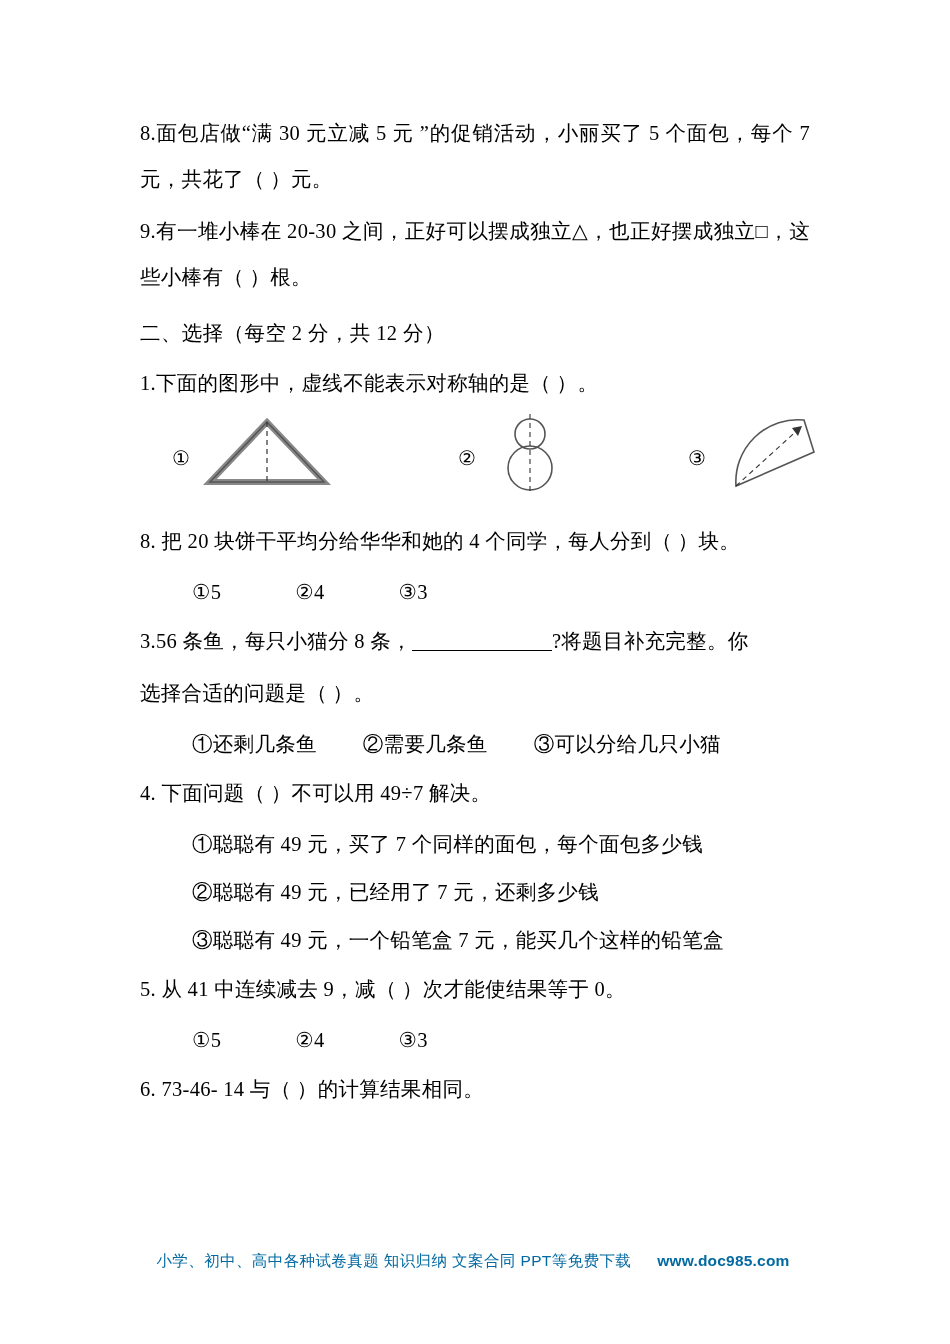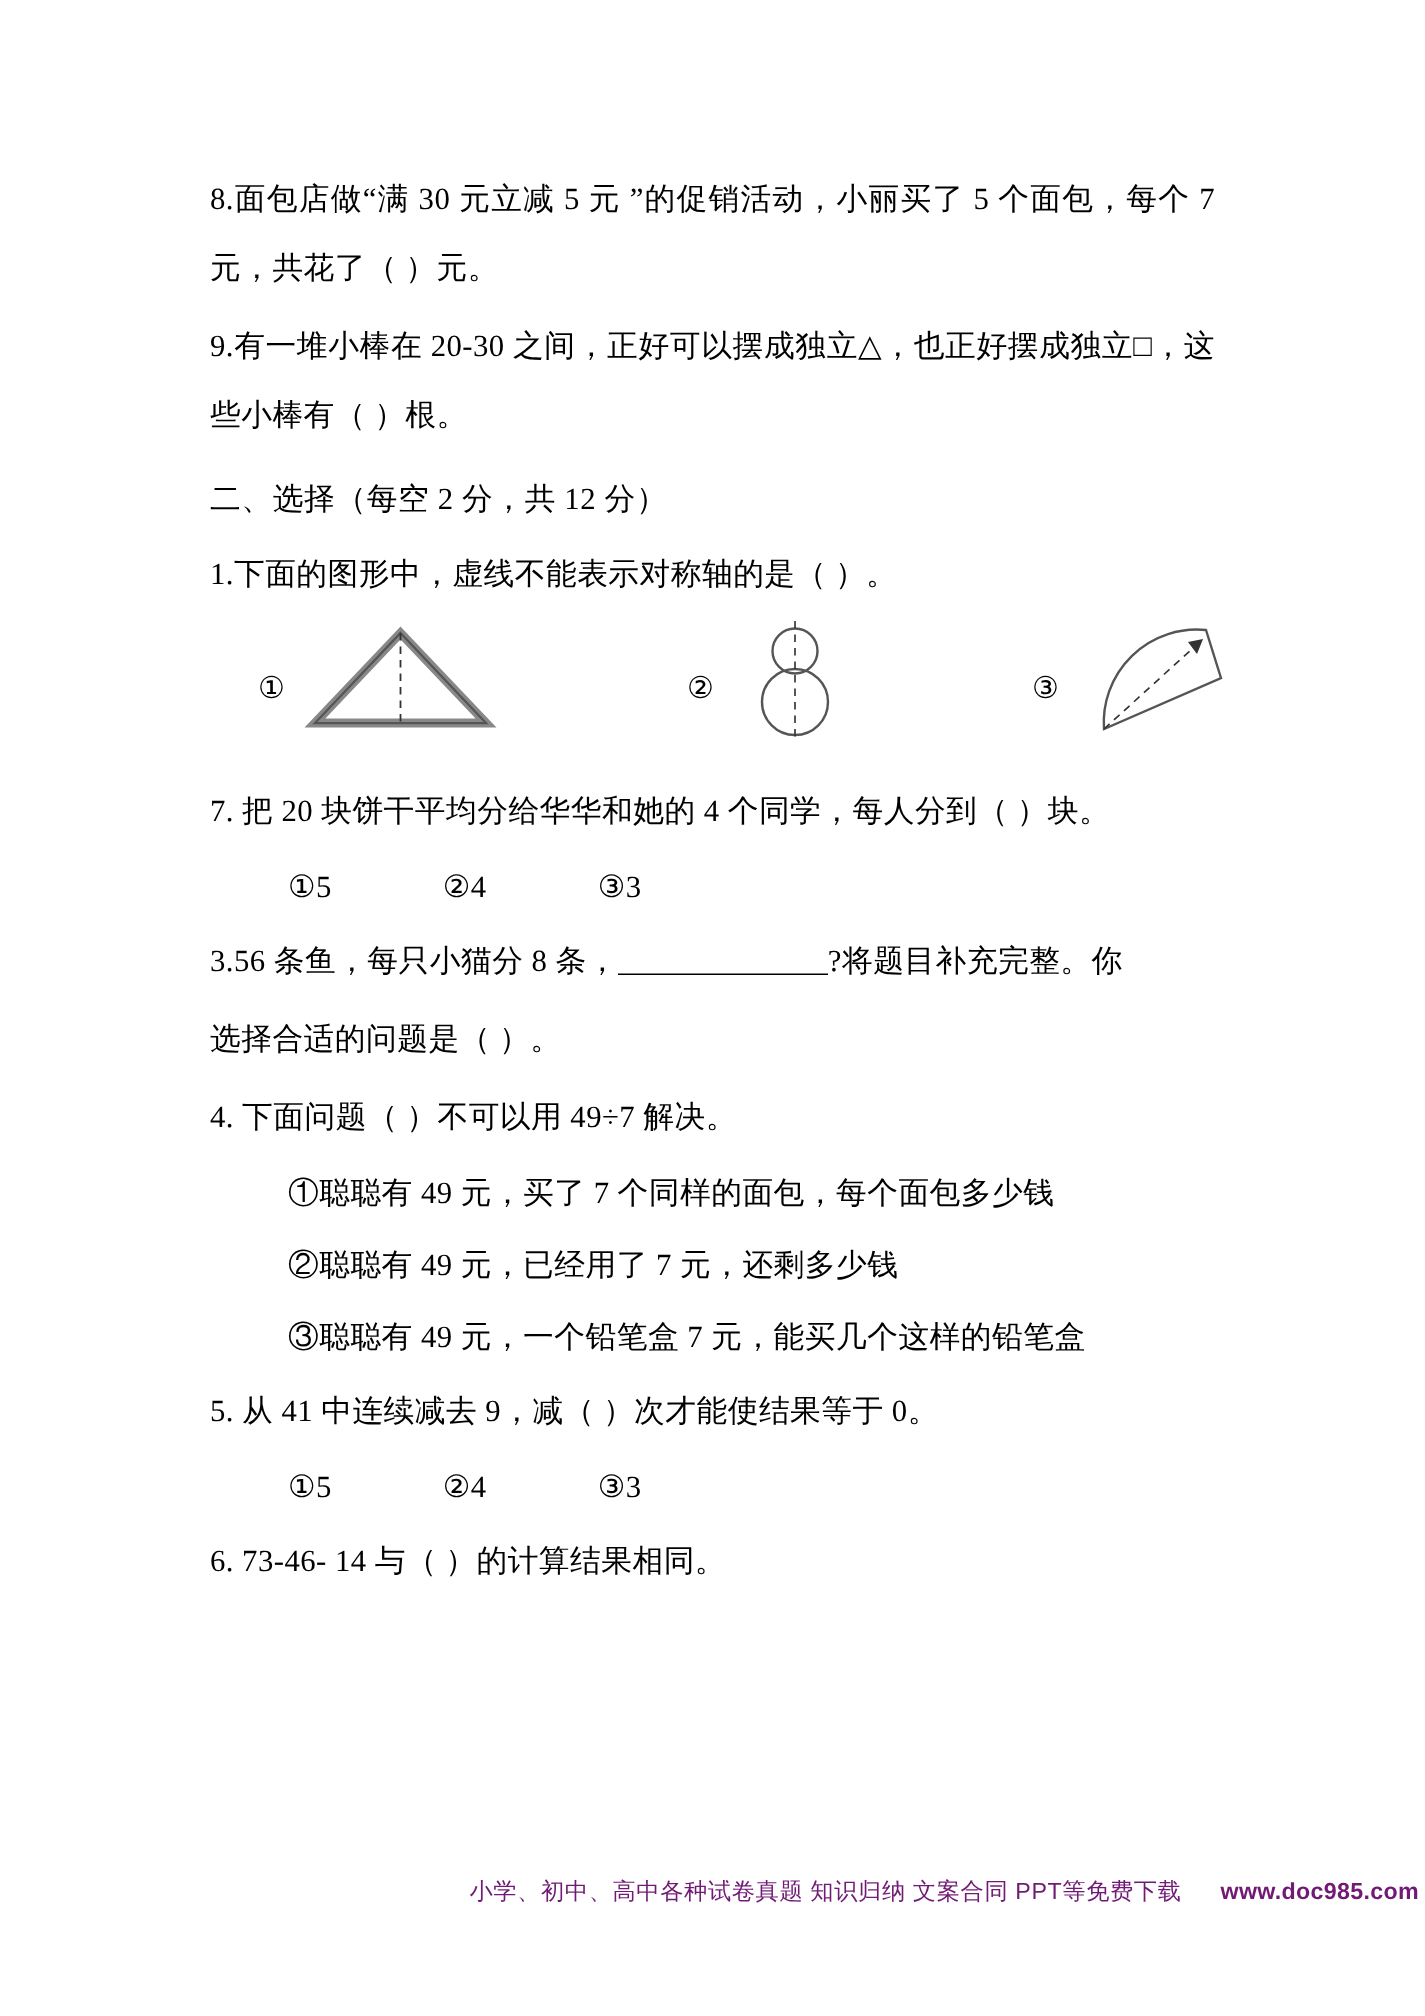--- a/index.html
+++ b/index.html
@@ -63,24 +63,24 @@
   .fig-label {
     font-size: 20px;
     position: absolute;
     top: 34px;
   }
   .footer {
     position: absolute;
     left: 0;
     right: 4px;
     bottom: 72px;
-    text-align: right;
+    text-align: center;
     font-size: 15.5px;
     font-family: "Liberation Sans", sans-serif;
-    color: #701a75;
+    color: #0369a1;
     letter-spacing: 0.4px;
   }
   .footer .site {
     font-weight: bold;
     letter-spacing: 0.2px;
   }
   .footer .gap { display: inline-block; width: 26px; }
 </style>
 </head>
 <body>
@@ -116,29 +116,32 @@
     <span class="fig-label" style="left:548px;">③</span>
     <span class="fig" style="left:578px;">
       <svg width="120" height="86" viewBox="0 0 120 86">
         <path d="M18,74 A62,62 0 0 1 86,8 L96,40 Z" fill="none" stroke="#555" stroke-width="1.6"></path>
         <line x1="18" y1="74" x2="84" y2="14" stroke="#333" stroke-width="1.1" stroke-dasharray="5,4"></line>
         <polygon points="84,14 74,16 80,24" fill="#333"></polygon>
       </svg>
     </span>
   </div>
 
-  <p class="q">7. 把 20 块饼干平均分给华华和她的 4 个同学，每人分到（        ）块。</p>
+  <p class="q">8. 把 20 块饼干平均分给华华和她的 4 个同学，每人分到（        ）块。</p>
   <p class="opts">
     <span>①5</span><span class="sp-wide"></span><span>②4</span><span class="sp-wide"></span><span>③3</span>
   </p>
 
   <p class="q">
     <span>3.56 条鱼，每只小猫分 8 条，</span><span class="underline-blank"></span><span>?将题目补充完整。你</span>
   </p>
   <p class="q">选择合适的问题是（        ）。</p>
+  <p class="opts">
+    <span>①还剩几条鱼</span><span class="sp-mid"></span><span>②需要几条鱼</span><span class="sp-mid"></span><span>③可以分给几只小猫</span>
+  </p>
 
   <p class="q">4. 下面问题（       ）不可以用 49÷7 解决。</p>
   <p class="opts">①聪聪有 49 元，买了 7 个同样的面包，每个面包多少钱</p>
   <p class="opts">②聪聪有 49 元，已经用了 7 元，还剩多少钱</p>
   <p class="opts">③聪聪有 49 元，一个铅笔盒 7 元，能买几个这样的铅笔盒</p>
 
   <p class="q">5. 从 41 中连续减去 9，减（        ）次才能使结果等于 0。</p>
   <p class="opts">
     <span>①5</span><span class="sp-wide"></span><span>②4</span><span class="sp-wide"></span><span>③3</span>
   </p>

